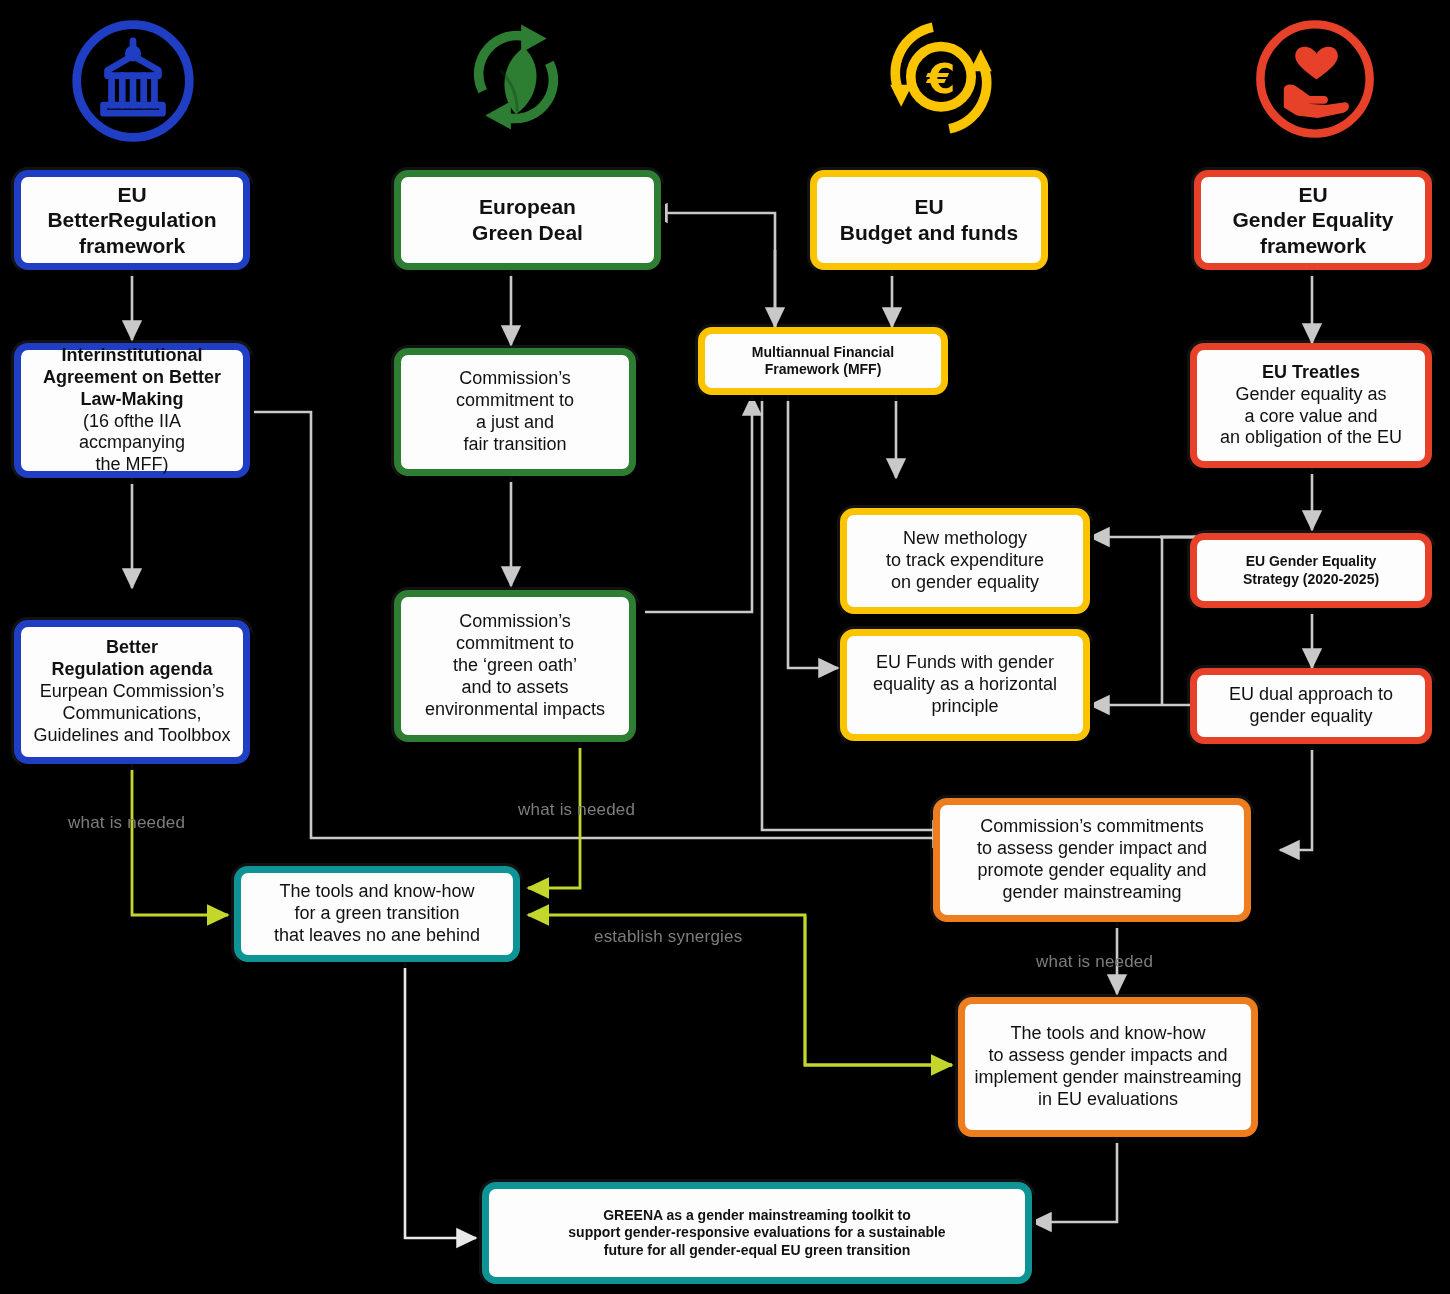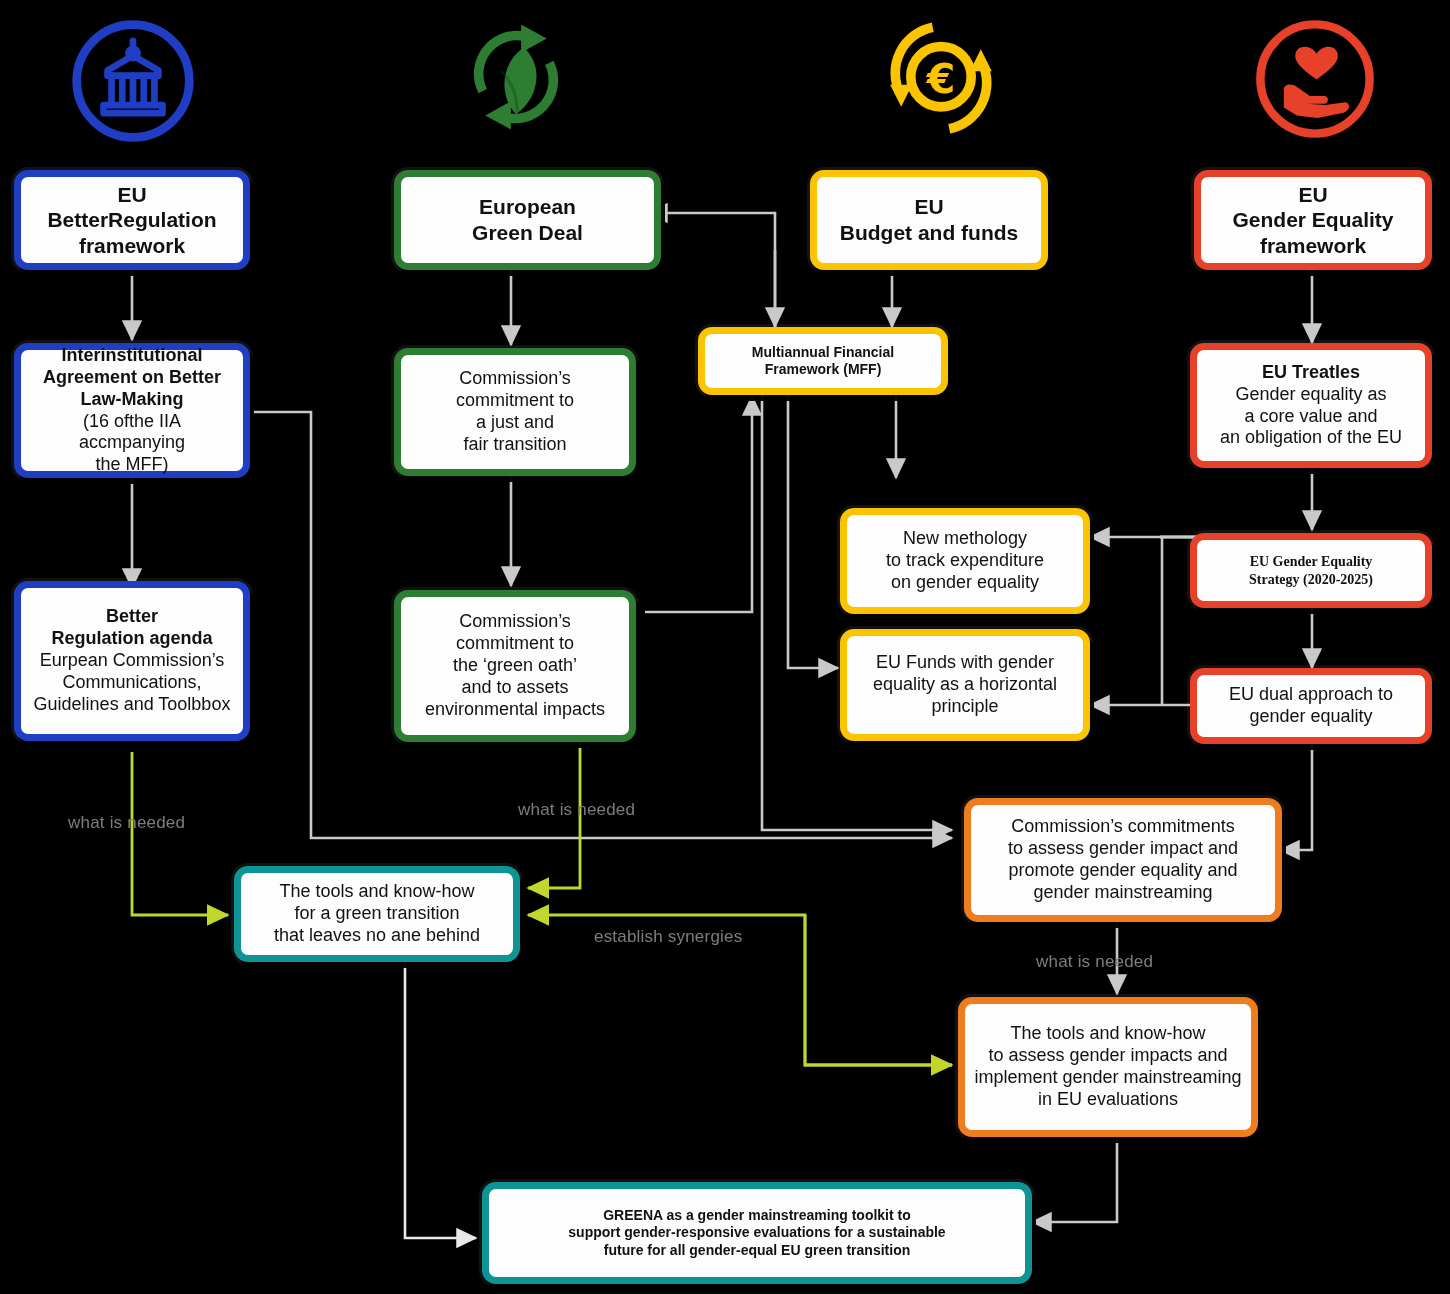--- a/index.html
+++ b/index.html
@@ -178,21 +178,21 @@
     <span class="txt">EU<br>BetterRegulation<br>framework</span>
   </div>
 
   <div class="node b-blue sub-node" style="left:14px;top:343px;width:236px;height:135px;">
     <span class="txt">
       <b>Interinstitutional<br>Agreement on Better<br>Law-Making<br></b>
       <span>(16 ofthe IIA accmpanying<br>the MFF)</span>
     </span>
   </div>
 
-  <div class="node b-blue sub-node" style="left:14px;top:581px;width:236px;height:160px;">
+  <div class="node b-blue sub-node" style="left:14px;top:620px;width:236px;height:144px;">
     <span class="txt">
       <b>Better<br>Regulation agenda<br></b>
       <span>Eurpean Commission’s<br>Communications,<br>Guidelines and Toolbbox</span>
     </span>
   </div>
 
   <div class="node b-green head-node" style="left:394px;top:170px;width:267px;height:100px;">
     <span class="txt">European<br>Green Deal</span>
   </div>
 
@@ -224,29 +224,29 @@
     <span class="txt">EU<br>Gender Equality<br>framework</span>
   </div>
 
   <div class="node b-red sub-node" style="left:1190px;top:343px;width:242px;height:125px;">
     <span class="txt">
       <b>EU Treatles<br></b>
       <span>Gender equality as<br>a core value and<br>an obligation of the EU</span>
     </span>
   </div>
 
-  <div class="node b-red bold-node" style="left:1190px;top:533px;width:242px;height:75px;font-family:Liberation Serif, serif;">
+  <div class="node b-red bold-node" style="left:1190px;top:533px;width:242px;height:75px;">
     <span class="txt">EU Gender Equality<br>Strategy (2020-2025)</span>
   </div>
 
   <div class="node b-red sub-node" style="left:1190px;top:668px;width:242px;height:76px;">
     <span class="txt">EU dual approach to<br>gender equality</span>
   </div>
 
-  <div class="node b-orange sub-node" style="left:964px;top:798px;width:318px;height:124px;justify-content:flex-end;">
+  <div class="node b-orange sub-node" style="left:933px;top:798px;width:318px;height:124px;justify-content:flex-end;">
     <span class="txt">Commission’s commitments<br>to assess gender impact and<br>promote gender equality and<br>gender mainstreaming</span>
   </div>
 
   <div class="node b-orange sub-node" style="left:958px;top:997px;width:300px;height:140px;">
     <span class="txt">The tools and know-how<br>to assess gender impacts and<br>implement gender mainstreaming<br>in EU evaluations</span>
   </div>
 
   <div class="node b-teal sub-node" style="left:234px;top:866px;width:286px;height:96px;">
     <span class="txt">The tools and know-how<br>for a green transition<br>that leaves no ane behind</span>
   </div>

